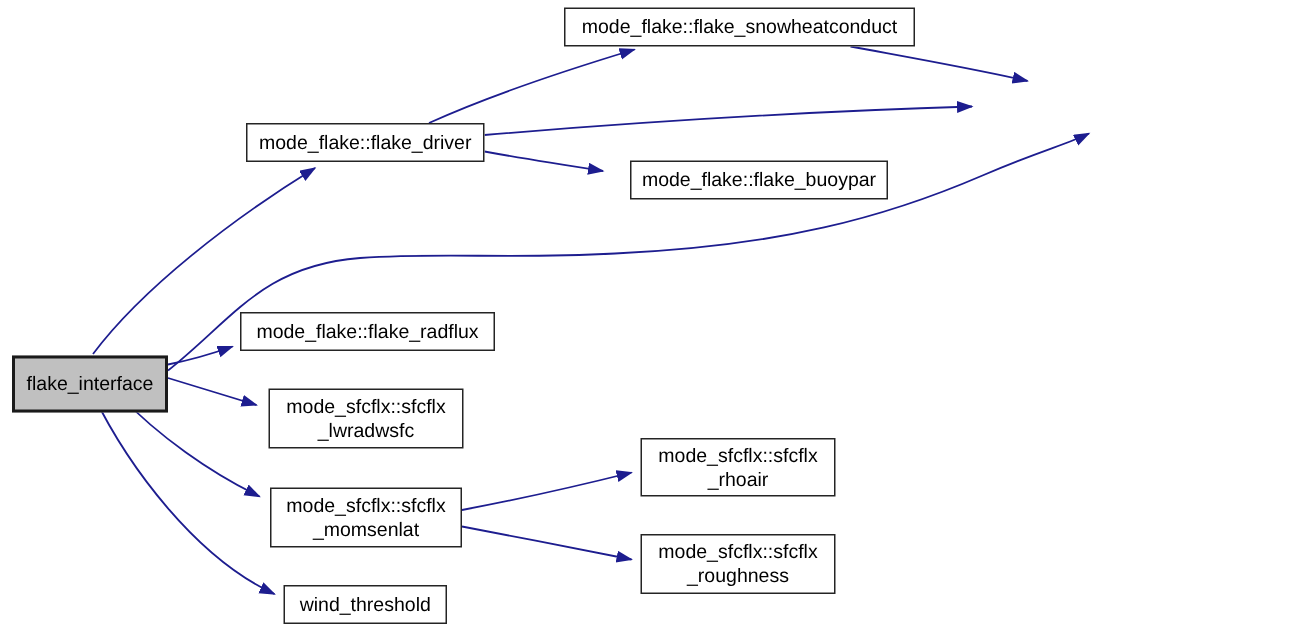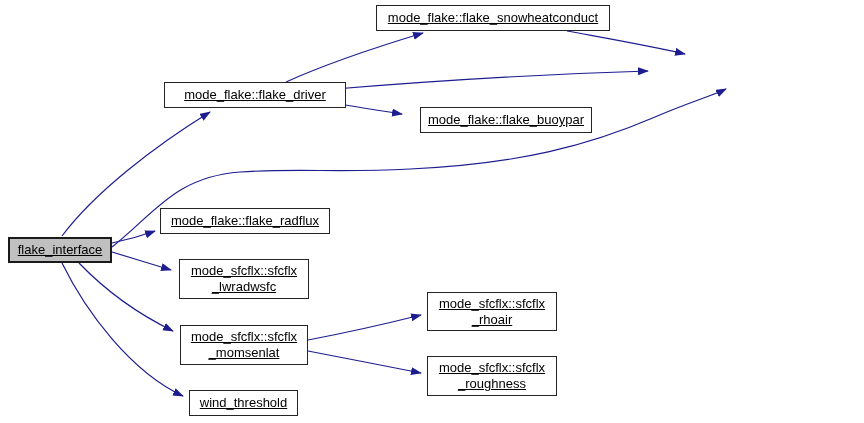--- a/index.html
+++ b/index.html
@@ -16,21 +16,20 @@
     display:flex;flex-direction:column;
     align-items:center;justify-content:center;
     background:#ffffff;
     border:1.5px solid #242424;
     box-sizing:border-box;
     font-size:13px;line-height:16px;
     color:#000000;
     white-space:nowrap;
     cursor:pointer;
     z-index:2;
-    text-decoration:underline;
   }
   .node.highlight{
     background:#c0c0c0;
     border:2px solid #1a1a1a;
     cursor:default;
   }
   .edge{fill:none;stroke-width:1.2px;}
 </style>
 </head>
 <body>
@@ -48,24 +47,24 @@
       <path d="M 112,252 C 132,258 151,264 171,270" class="edge" stroke="#1d1d8f" marker-end="url(#arrowhead)"></path>
       <path d="M 79,263 C 106,291 140,315 173,331" class="edge" stroke="#1d1d8f" marker-end="url(#arrowhead)"></path>
       <path d="M 62,263 C 86,312 131,372 183,396" class="edge" stroke="#1d1d8f" marker-end="url(#arrowhead)"></path>
       <path d="M 286,82 C 330,62 380,46 423,33" class="edge" stroke="#1d1d8f" marker-end="url(#arrowhead)"></path>
       <path d="M 323,90 C 430,81 548,74 648,71" class="edge" stroke="#1d1d8f" marker-end="url(#arrowhead)"></path>
       <path d="M 323,101 C 350,106 376,110 402,114" class="edge" stroke="#1d1d8f" marker-end="url(#arrowhead)"></path>
       <path d="M 567,31 C 610,39 650,46 685,54" class="edge" stroke="#1d1d8f" marker-end="url(#arrowhead)"></path>
       <path d="M 308,340 C 345,333 385,324 421,315" class="edge" stroke="#1d1d8f" marker-end="url(#arrowhead)"></path>
       <path d="M 308,351 C 345,358 385,366 421,373" class="edge" stroke="#1d1d8f" marker-end="url(#arrowhead)"></path>
     </svg>
-<div class="node highlight" style="left: 8px; top: 237px; width: 104px; height: 26px; justify-content: center;">
+<div class="node highlight" style="left: 8px; top: 237px; width: 104px; height: 38px; justify-content: center;">
       <span>flake_interface</span>
     </div>
-    <div class="node" style="left: 164px; top: 82px; width: 182px; height: 26px;">
+    <div class="node" style="left: 164px; top: 82px; width: 159px; height: 26px;">
       <span>mode_flake::flake_driver</span>
     </div>
     <div class="node" style="left: 376px; top: 5px; width: 234px; height: 26px;">
       <span>mode_flake::flake_snowheatconduct</span>
     </div>
     <div class="node" style="left: 408px; top: 107px; width: 172px; height: 26px; margin-left: 12px;">
       <span>mode_flake::flake_buoypar</span>
     </div>
     <div class="node" style="left: 160px; top: 208px; width: 170px; height: 26px; text-align: right;">
       <span>mode_flake::flake_radflux</span>

